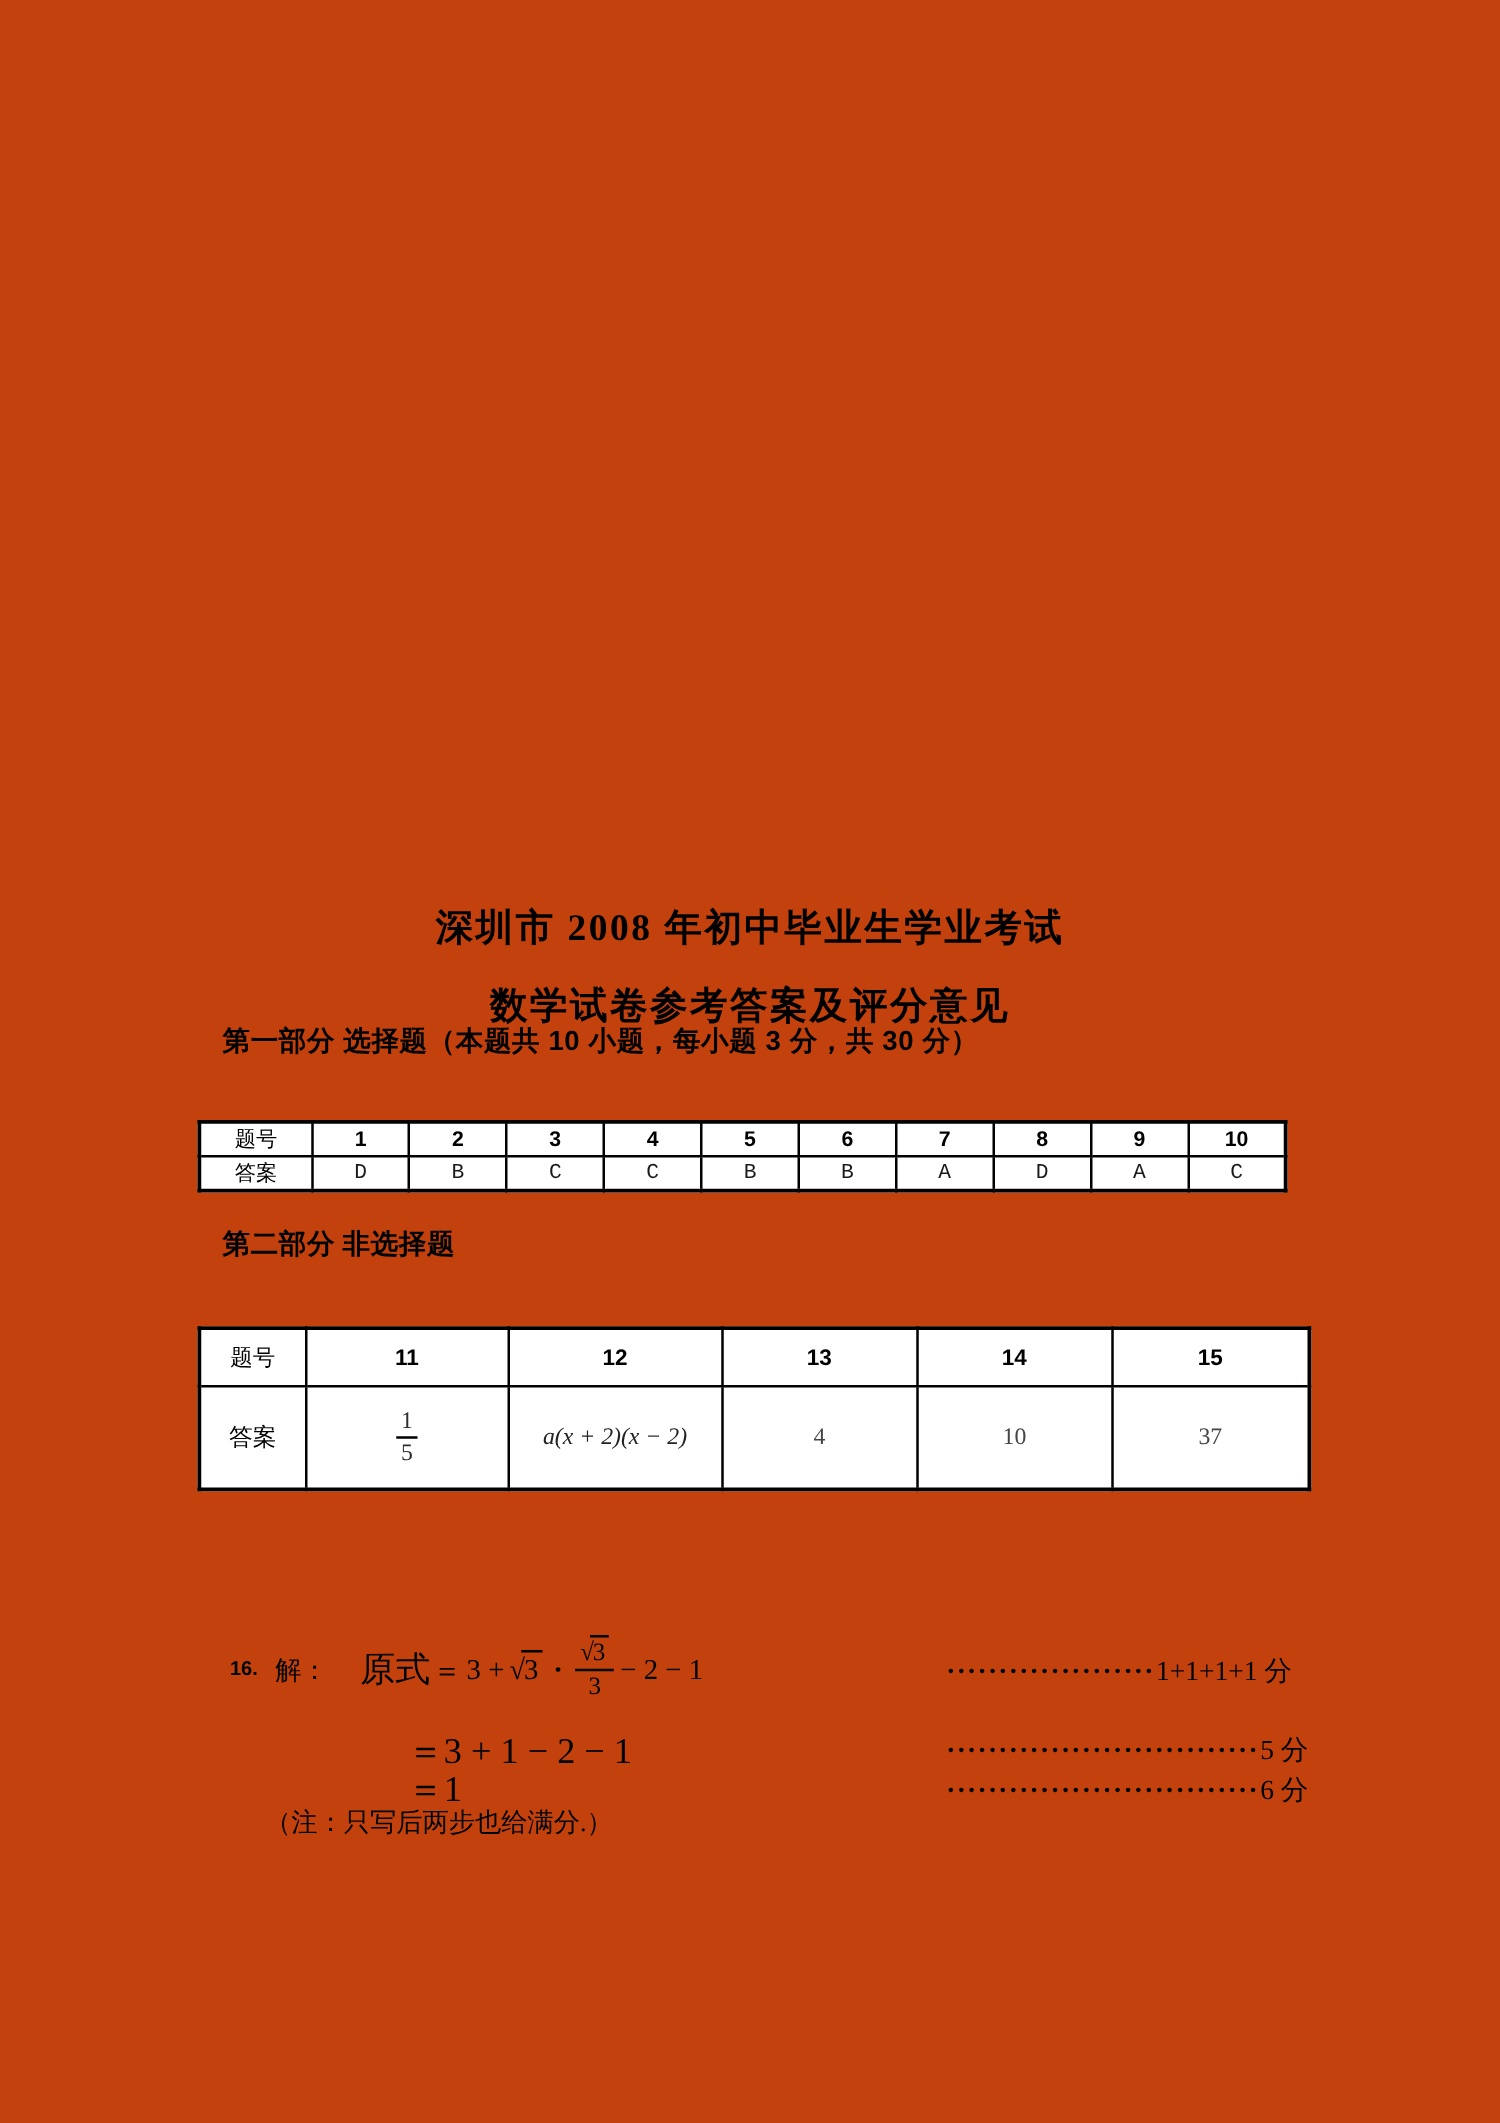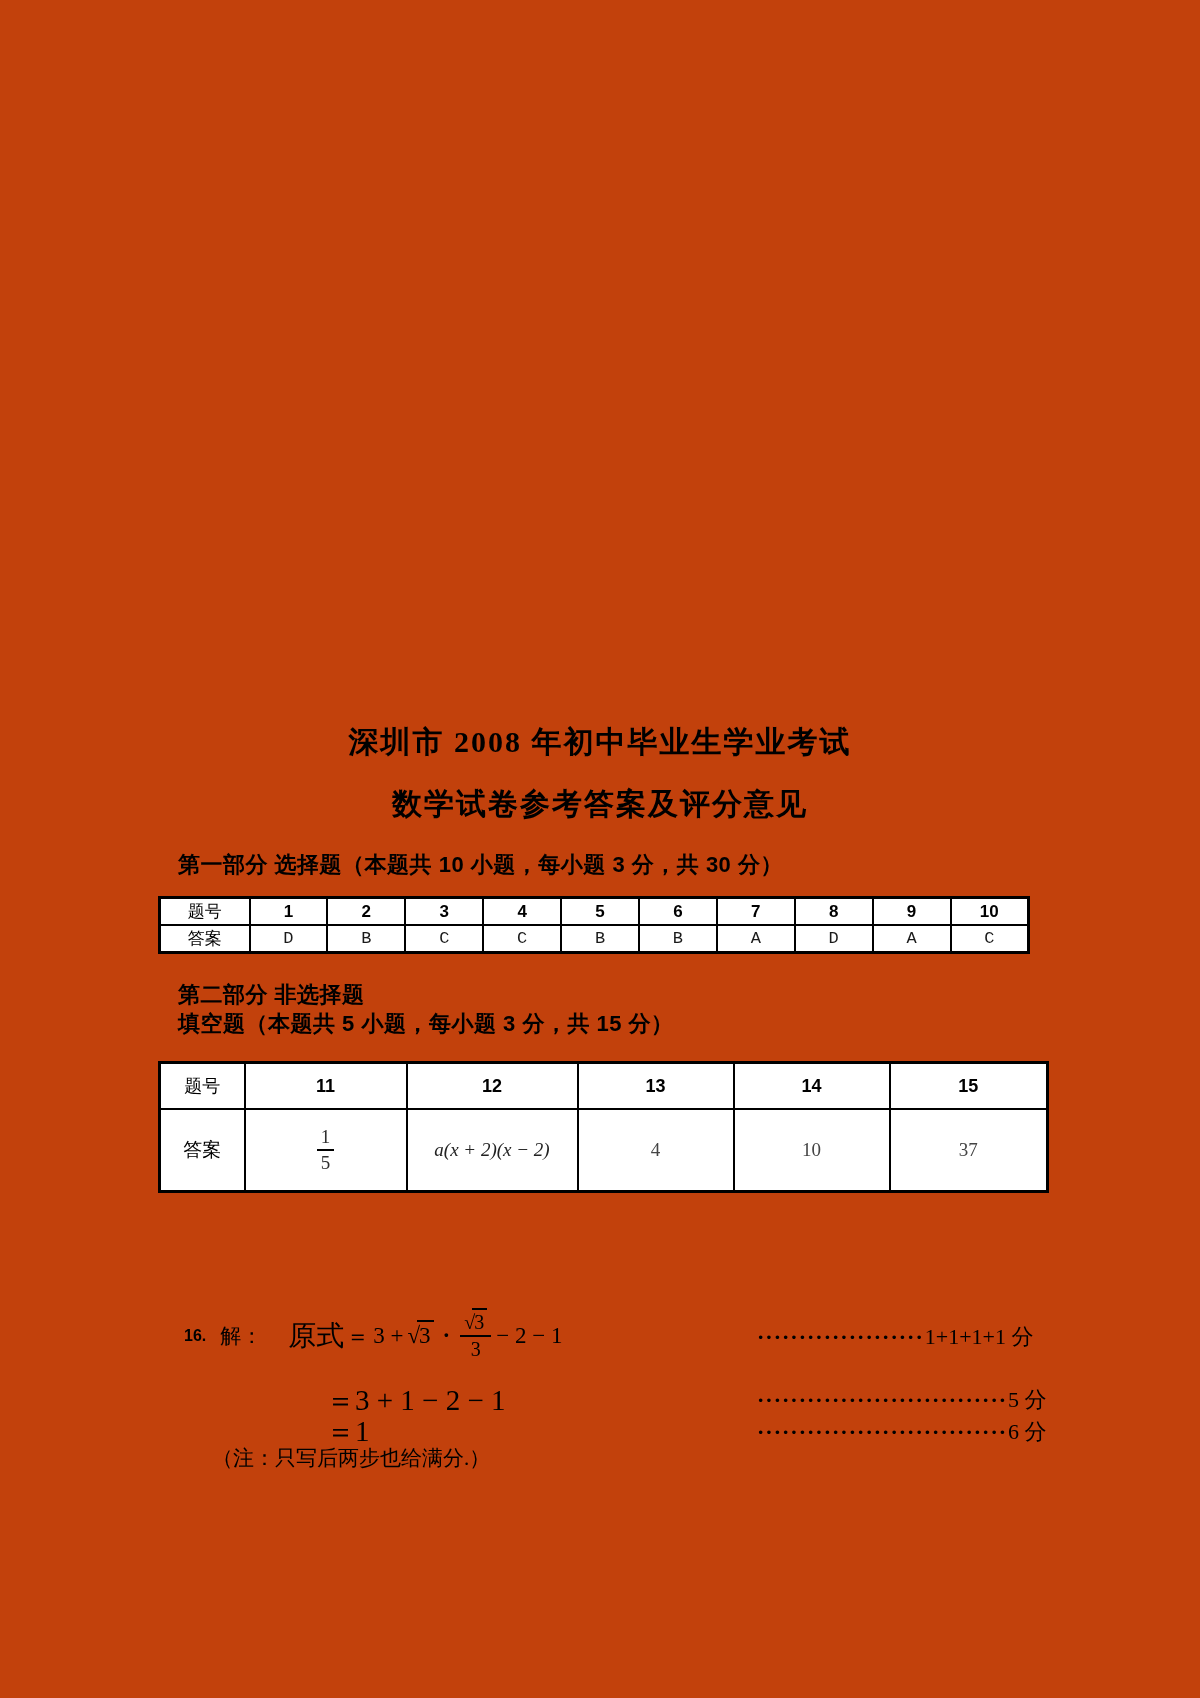--- a/index.html
+++ b/index.html
@@ -17,22 +17,22 @@
     font-size:30px; letter-spacing:2px; white-space:nowrap;
   }
   .title-1 { top:722px; }
   .title-2 { top:784px; }
 
   
   .heading {
     font-family:"Liberation Sans", sans-serif; font-weight:bold;
     font-size:22px; white-space:nowrap; letter-spacing:0.5px;
   }
-  .h-sec1 { left:178px; top:850px; }
-  .h-sec2 { left:178px; top:980px; }
+  .h-sec1 { left:178px; top:818px; }
+  .h-sec2 { left:178px; top:980px;font-family:Liberation Serif, serif; }
   .h-sec2b { left:178px; top:1009px; }
   .h-sec3 { left:170px; top:1223px; width:885px; line-height:33px; white-space:normal; }
   .h-sec3 div { white-space:nowrap; }
 
   
   table.anskey { border-collapse:collapse; table-layout:fixed; background:#fff; }
   table.anskey td {
     border:2px solid #000; text-align:center; vertical-align:middle; padding:0;
   }
   .t1 { left:158px; top:896px; width:872px; border:3px solid #000; }
@@ -133,21 +133,20 @@
       <td class="cell-ans">B</td>
       <td class="cell-ans">A</td>
       <td class="cell-ans">D</td>
       <td class="cell-ans">A</td>
       <td class="cell-ans">C</td>
     </tr>
   </tbody>
     </table>
 
   <div class="abs heading h-sec2">第二部分  非选择题</div>
-  <div class="abs heading h-sec2b">填空题（本题共 5 小题，每小题 3 分，共 15 分）</div>
 
   <table class="abs anskey t2">
     <colgroup>
       <col style="width:85px">
       <col style="width:162px">
       <col style="width:171px">
       <col style="width:156px">
       <col style="width:156px">
       <col style="width:158px">
     </colgroup>

